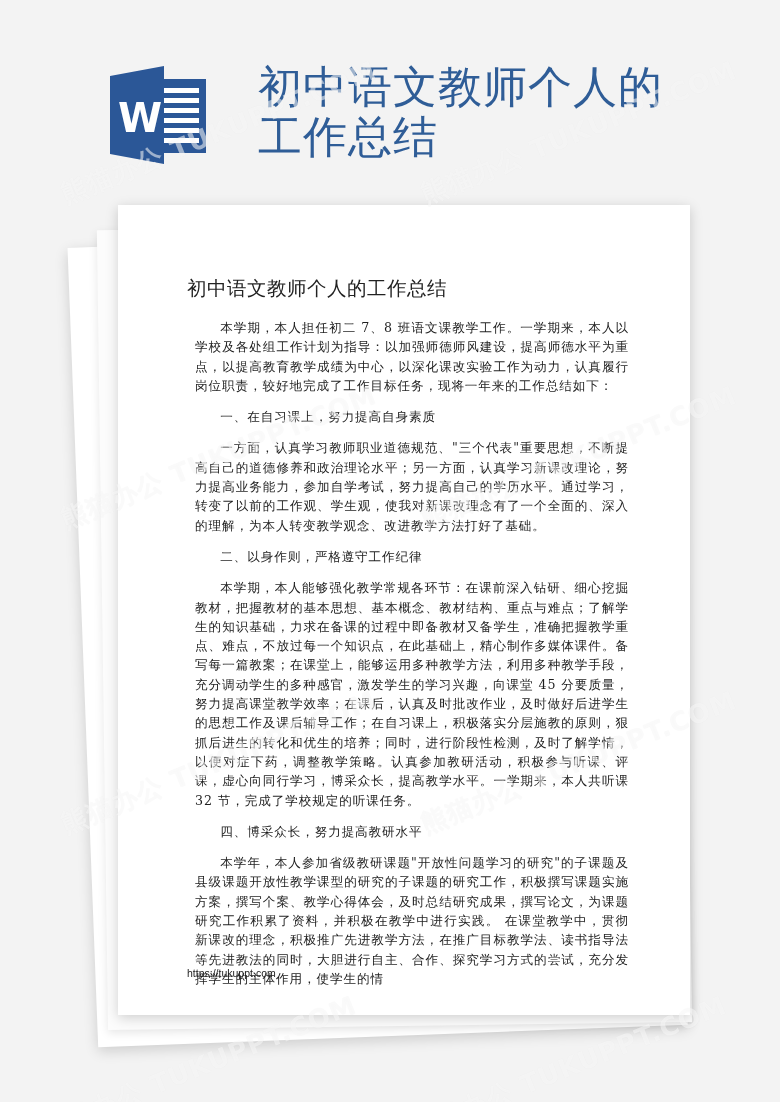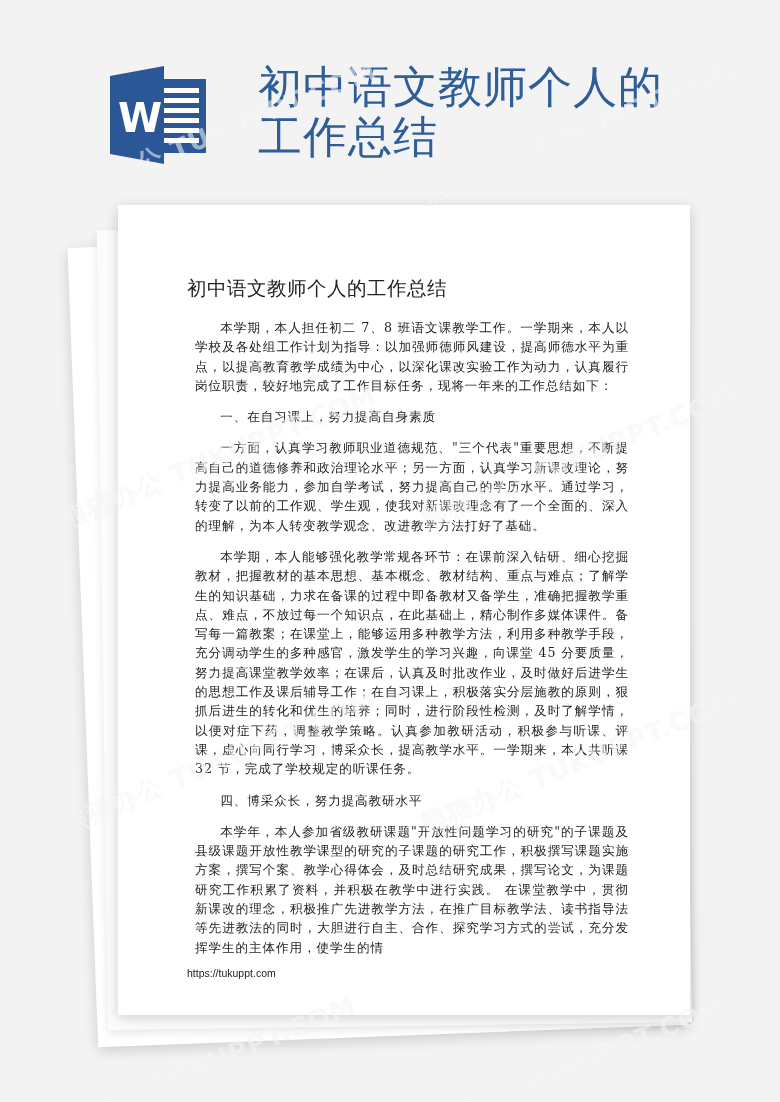--- a/index.html
+++ b/index.html
@@ -75,20 +75,21 @@
 
 <div class="back-page"></div>
 <div class="back-page2"></div>
 
 <div class="page">
   <div class="doc-title">初中语文教师个人的工作总结</div>
   <div class="doc-body">
     <p>本学期，本人担任初二 7、8 班语文课教学工作。一学期来，本人以学校及各处组工作计划为指导：以加强师德师风建设，提高师德水平为重点，以提高教育教学成绩为中心，以深化课改实验工作为动力，认真履行岗位职责，较好地完成了工作目标任务，现将一年来的工作总结如下：</p>
     <p class="heading">一、在自习课上，努力提高自身素质</p>
     <p>一方面，认真学习教师职业道德规范、"三个代表"重要思想，不断提高自己的道德修养和政治理论水平；另一方面，认真学习新课改理论，努力提高业务能力，参加自学考试，努力提高自己的学历水平。通过学习，转变了以前的工作观、学生观，使我对新课改理念有了一个全面的、深入的理解，为本人转变教学观念、改进教学方法打好了基础。</p>
+    <p class="heading">二、以身作则，严格遵守工作纪律</p>
     <p>本学期，本人能够强化教学常规各环节：在课前深入钻研、细心挖掘教材，把握教材的基本思想、基本概念、教材结构、重点与难点；了解学生的知识基础，力求在备课的过程中即备教材又备学生，准确把握教学重点、难点，不放过每一个知识点，在此基础上，精心制作多媒体课件。备写每一篇教案；在课堂上，能够运用多种教学方法，利用多种教学手段，充分调动学生的多种感官，激发学生的学习兴趣，向课堂 45 分要质量，努力提高课堂教学效率；在课后，认真及时批改作业，及时做好后进学生的思想工作及课后辅导工作；在自习课上，积极落实分层施教的原则，狠抓后进生的转化和优生的培养；同时，进行阶段性检测，及时了解学情，以便对症下药，调整教学策略。认真参加教研活动，积极参与听课、评课，虚心向同行学习，博采众长，提高教学水平。一学期来，本人共听课 32 节，完成了学校规定的听课任务。</p>
     <p class="heading">四、博采众长，努力提高教研水平</p>
     <p>本学年，本人参加省级教研课题"开放性问题学习的研究"的子课题及县级课题开放性教学课型的研究的子课题的研究工作，积极撰写课题实施方案，撰写个案、教学心得体会，及时总结研究成果，撰写论文，为课题研究工作积累了资料，并积极在教学中进行实践。 在课堂教学中，贯彻新课改的理念，积极推广先进教学方法，在推广目标教学法、读书指导法等先进教法的同时，大胆进行自主、合作、探究学习方式的尝试，充分发挥学生的主体作用，使学生的情</p>
   </div>
   <div class="doc-footer">https://tukuppt.com</div>
 </div>
 
 <div id="watermarks">
     <div class="watermark" style="left: 50px; top: 115px;">熊猫办公 TUKUPPT.COM</div>
     <div class="watermark" style="left: 410px; top: 115px;">熊猫办公 TUKUPPT.COM</div>

